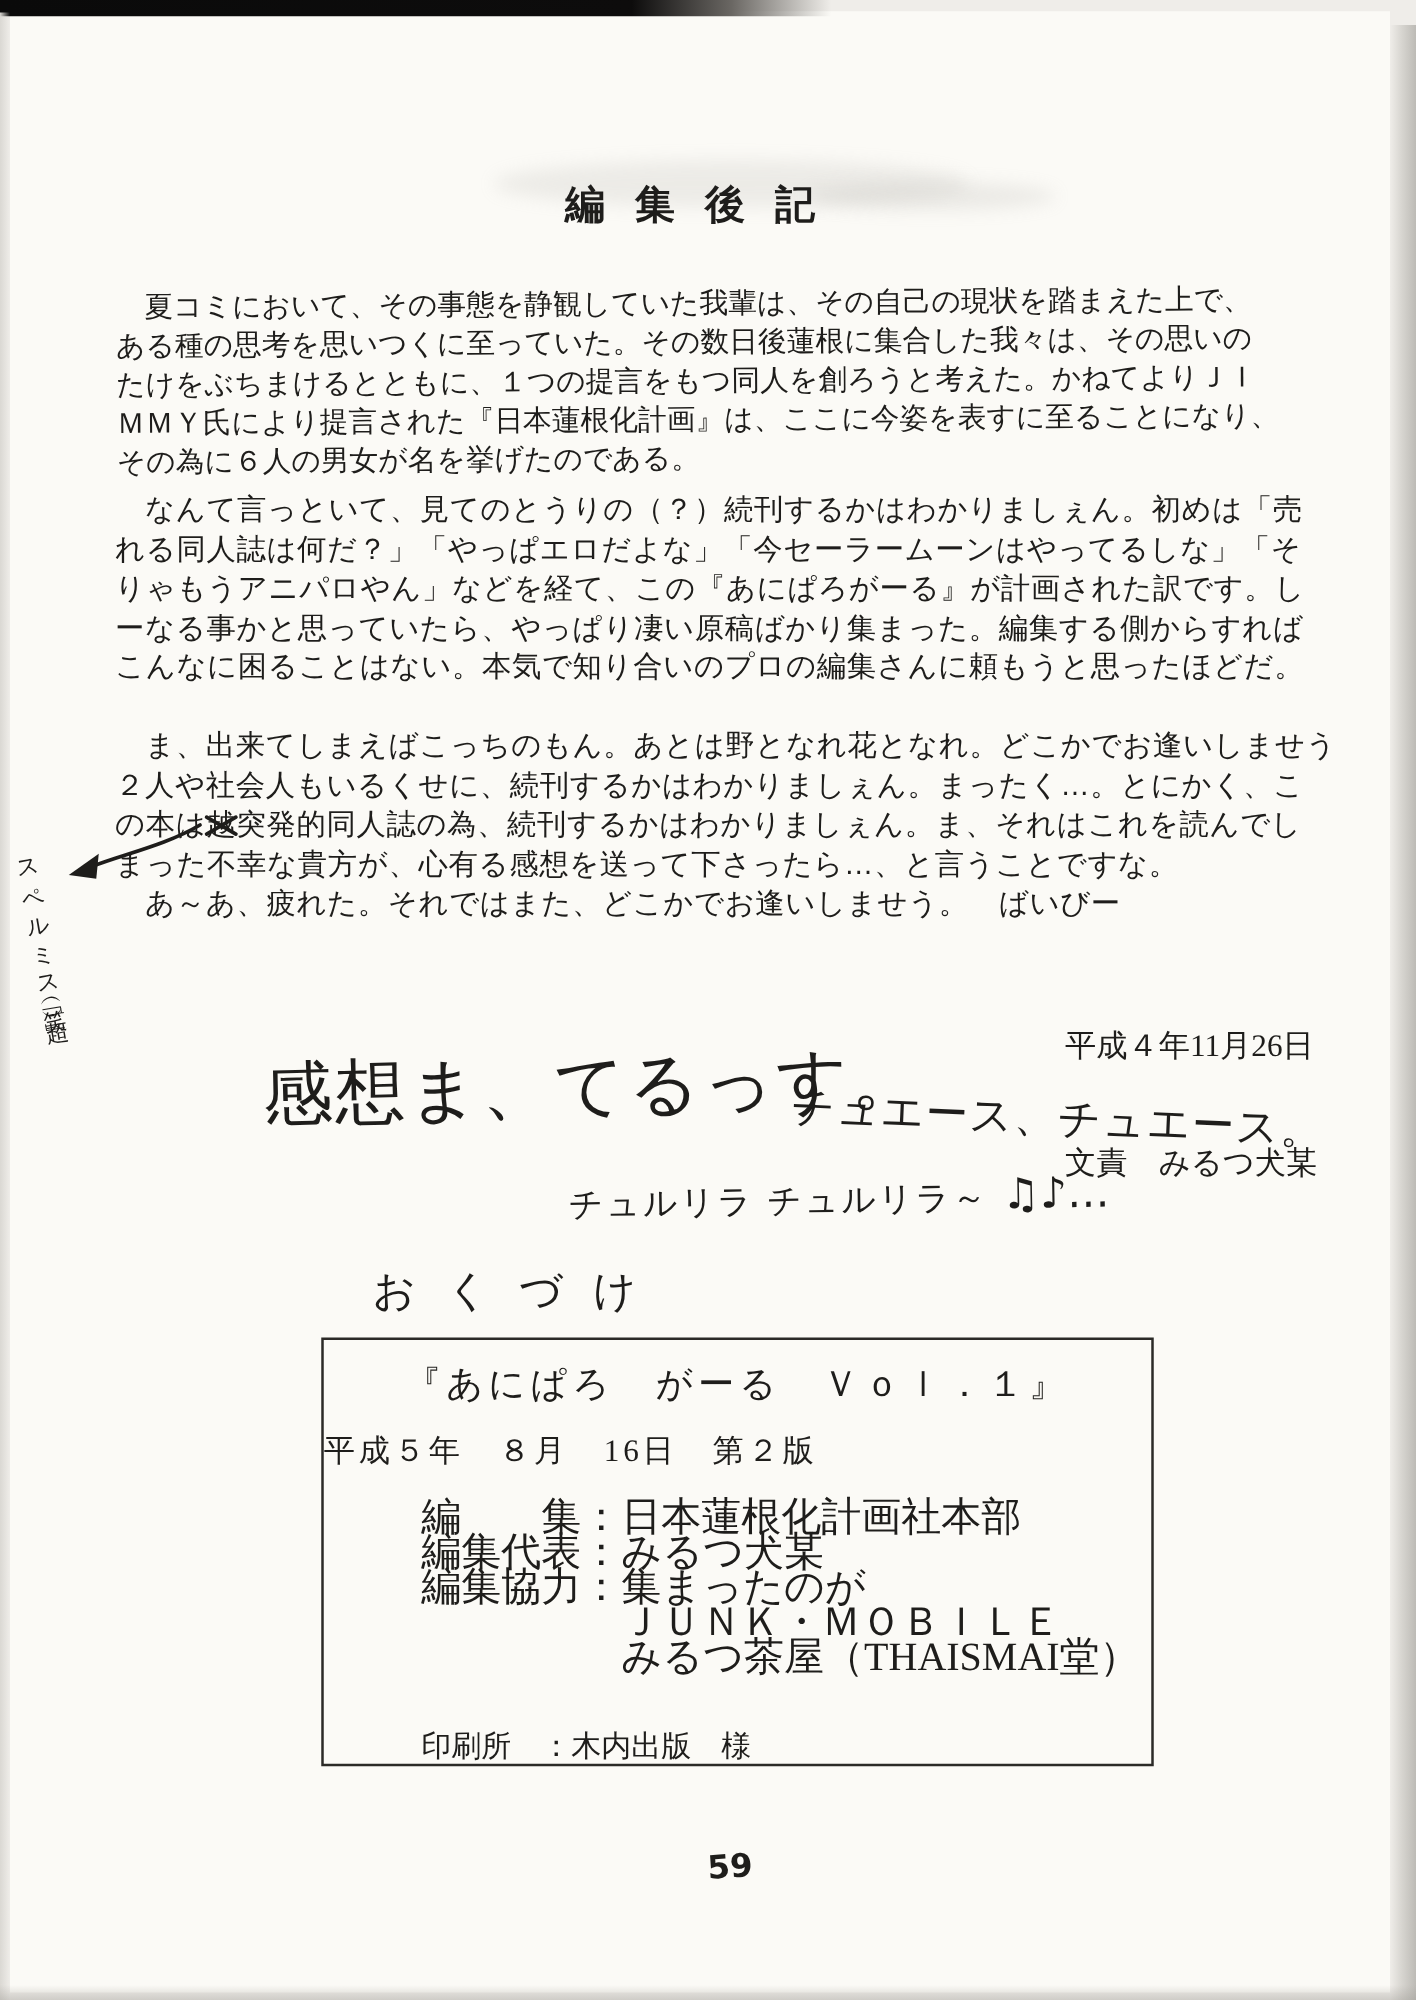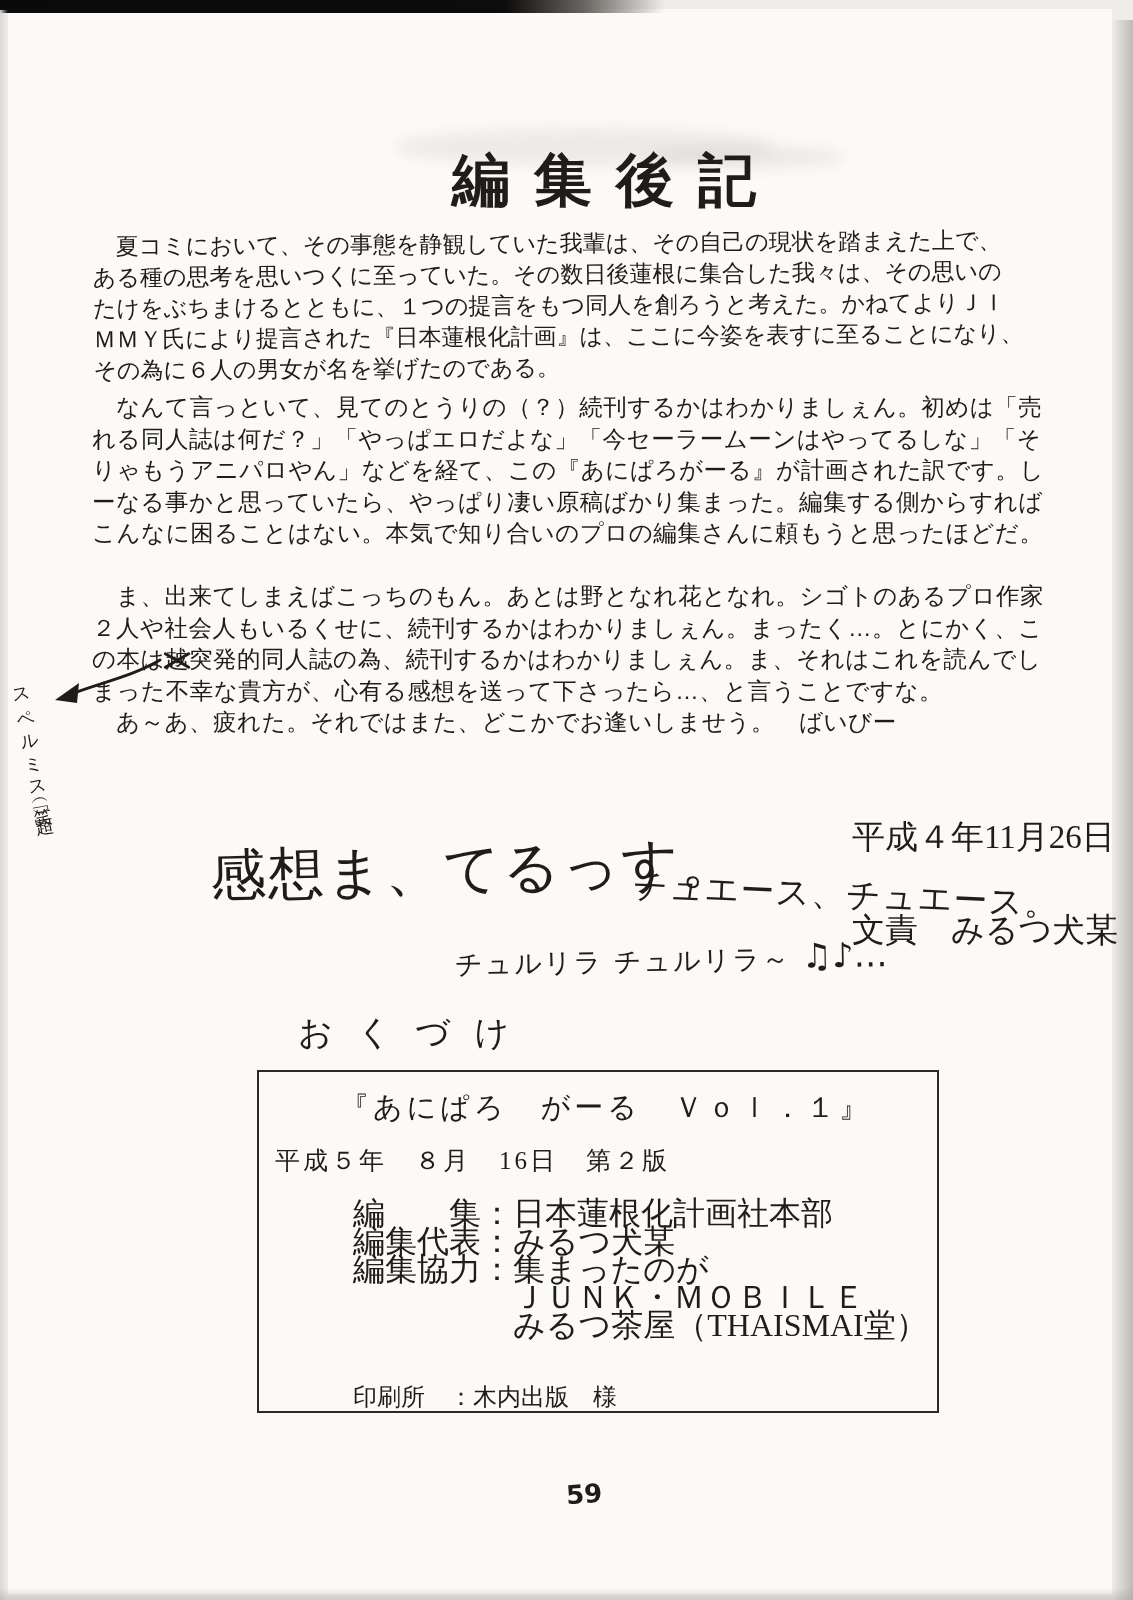--- a/index.html
+++ b/index.html
@@ -13,21 +13,21 @@
   .edge-left{position:absolute;top:10px;left:0;width:8px;height:1590px;
         background:linear-gradient(to right,#dad8d3 0%,rgba(235,233,228,0) 100%);}
   .edge-bottom{position:absolute;bottom:0;left:0;width:100%;height:12px;
         background:linear-gradient(to top,rgba(158,155,149,.4) 0%,rgba(158,155,149,0) 100%);}
   .smudge{position:absolute;background:#b3b1ac;border-radius:50%;filter:blur(7px);}
   .smudge.s1{left:395px;top:128px;width:380px;height:38px;opacity:.20;}
   .smudge.s2{left:645px;top:146px;width:200px;height:22px;opacity:.22;}
 
   .title{position:absolute;left:452px;top:142px;margin:0;
         font-family:"Liberation Serif",serif;font-weight:700;
-        font-size:58px;letter-spacing:24px;white-space:pre;}
+        font-size:32px;letter-spacing:24px;white-space:pre;}
 
   .hand{font-family:"DejaVu Sans",sans-serif;}
   .intro{position:absolute;left:93px;top:228px;width:960px;
         font-size:23px;line-height:31px;transform:rotate(-.4deg);}
   .tline{white-space:pre;}
 
   .print{position:absolute;left:92px;width:960px;font-size:23.5px;line-height:31.5px;
         font-family:"Liberation Sans",sans-serif;letter-spacing:.5px;}
   .pA{top:392px;} .pB{top:581px;} .pC{top:707px;}
 
@@ -36,32 +36,32 @@
         height:3px;background:#1e1d1b;border-radius:2px;}
   .struck::before{transform:rotate(30deg);} .struck::after{transform:rotate(-30deg);}
 
   .margin-note{position:absolute;left:6px;top:676px;height:200px;
         writing-mode:vertical-rl;text-orientation:upright;
         font-family:"DejaVu Sans",sans-serif;font-size:18px;letter-spacing:3px;
         transform:rotate(-10deg);transform-origin:top center;white-space:pre;}
   .margin-arrow{position:absolute;left:48px;top:650px;}
 
   .dateblock{position:absolute;left:852px;top:760px;font-family:"Liberation Serif",serif;
-        font-size:33px;line-height:31px;white-space:pre;}
+        font-size:25px;line-height:31px;white-space:pre;}
 
   .msg{position:absolute;font-family:"DejaVu Sans",sans-serif;white-space:pre;}
   .msg-main{left:210px;top:832px;font-size:56px;transform:rotate(-1.5deg);letter-spacing:2px;}
   .msg-sub{left:633px;top:872px;font-size:34px;transform:rotate(2.5deg);letter-spacing:1px;}
   .msg-tail{left:455px;top:938px;font-size:27px;transform:rotate(-1deg);letter-spacing:2px;}
   .msg-tail .notes{font-size:34px;letter-spacing:0;}
 
   .colo-head{position:absolute;left:298px;top:1010px;font-family:Liberation Serif, serif;
         font-size:34px;letter-spacing:24px;white-space:pre;}
   .colo-box{position:absolute;left:257px;top:1070px;width:662px;height:339px;
-        border:2.5px solid #2b2a27;font-family:"Liberation Serif",serif;background:transparent;padding-left:16px;}
+        border:2.5px solid #2b2a27;font-family:"Liberation Serif",serif;background:transparent;}
   .colo-title{margin-top:16px;text-align:center;font-size:29px;letter-spacing:4px;white-space:pre;}
   .colo-edition{margin-top:16px;font-size:25px;letter-spacing:3px;white-space:pre;}
   .colo-credits{margin:22px 0 0 78px;font-size:32px;line-height:28px;}
   .colo-printer{margin:42px 0 0 78px;font-size:24px;white-space:pre;}
 
   .pagenum{position:absolute;left:566px;top:1479px;font-family:"DejaVu Sans",sans-serif;
         font-weight:700;font-size:26px;transform:rotate(-4deg);}
 </style>
 </head>
 <body>
@@ -88,21 +88,21 @@
 
   <div class="print pA">
     <div class="tline">　なんて言っといて、見てのとうりの（？）続刊するかはわかりましぇん。初めは「売</div>
     <div class="tline">れる同人誌は何だ？」「やっぱエロだよな」「今セーラームーンはやってるしな」「そ</div>
     <div class="tline">りゃもうアニパロやん」などを経て、この『あにぱろがーる』が計画された訳です。し</div>
     <div class="tline">ーなる事かと思っていたら、やっぱり凄い原稿ばかり集まった。編集する側からすれば</div>
     <div class="tline">こんなに困ることはない。本気で知り合いのプロの編集さんに頼もうと思ったほどだ。</div>
   </div>
 
   <div class="print pB">
-    <div class="tline">　ま、出来てしまえばこっちのもん。あとは野となれ花となれ。シゴトのあるプロ作家</div>
+    <div class="tline">　ま、出来てしまえばこっちのもん。あとは野となれ花となれ。どこかでお逢いしませう</div>
     <div class="tline">２人や社会人もいるくせに、続刊するかはわかりましぇん。まったく…。とにかく、こ</div>
     <div class="tline"><span>の本は</span><span class="struck">越</span><span>突発的同人誌の為、続刊するかはわかりましぇん。ま、それはこれを読んでし</span></div>
     <div class="tline">まった不幸な貴方が、心有る感想を送って下さったら…、と言うことですな。</div>
   </div>
 
   <div class="print pC">
     <div class="tline">　あ～あ、疲れた。それではまた、どこかでお逢いしませう。　ばいびー</div>
   </div>
 
   <svg class="margin-arrow" width="115" height="58" viewBox="0 0 115 58">

